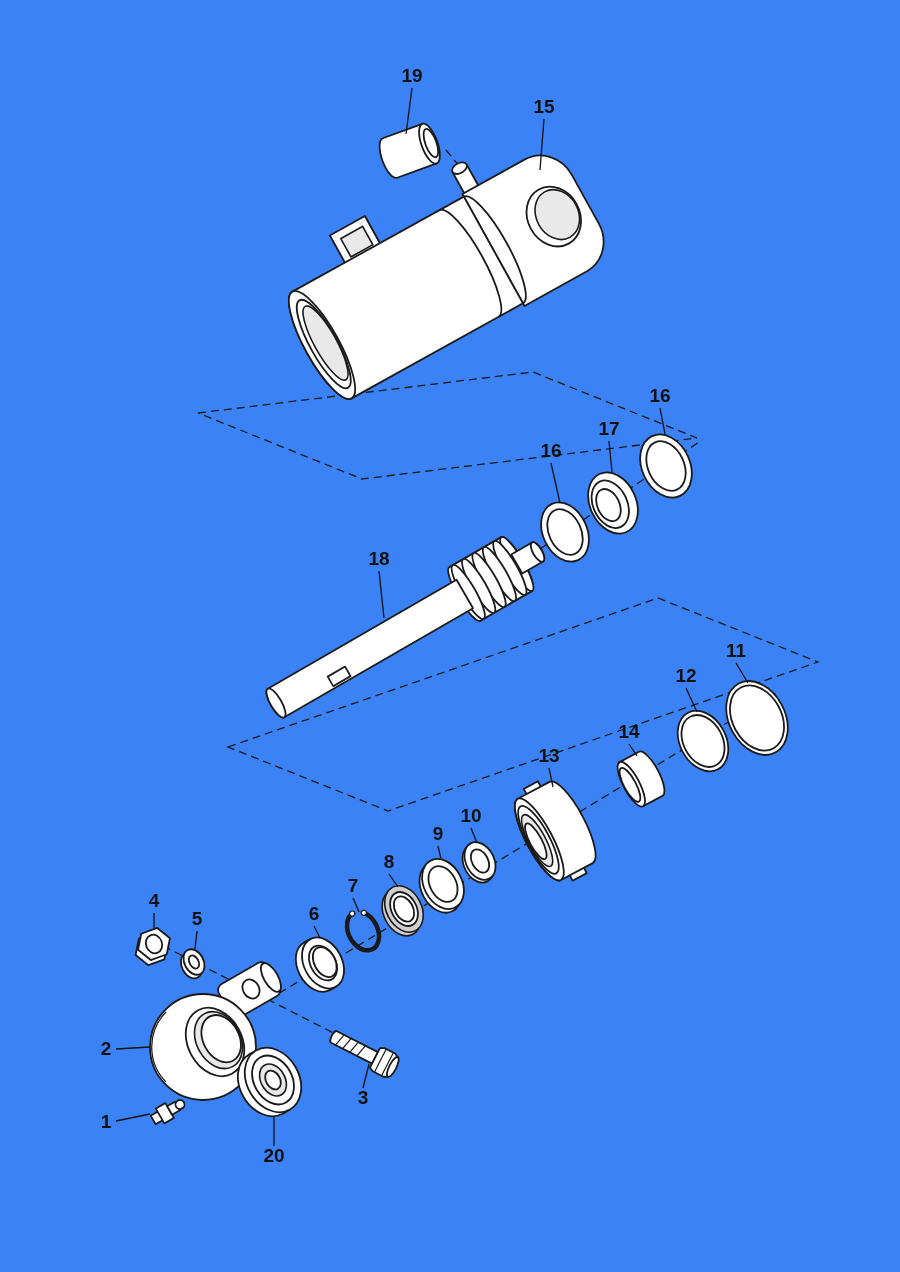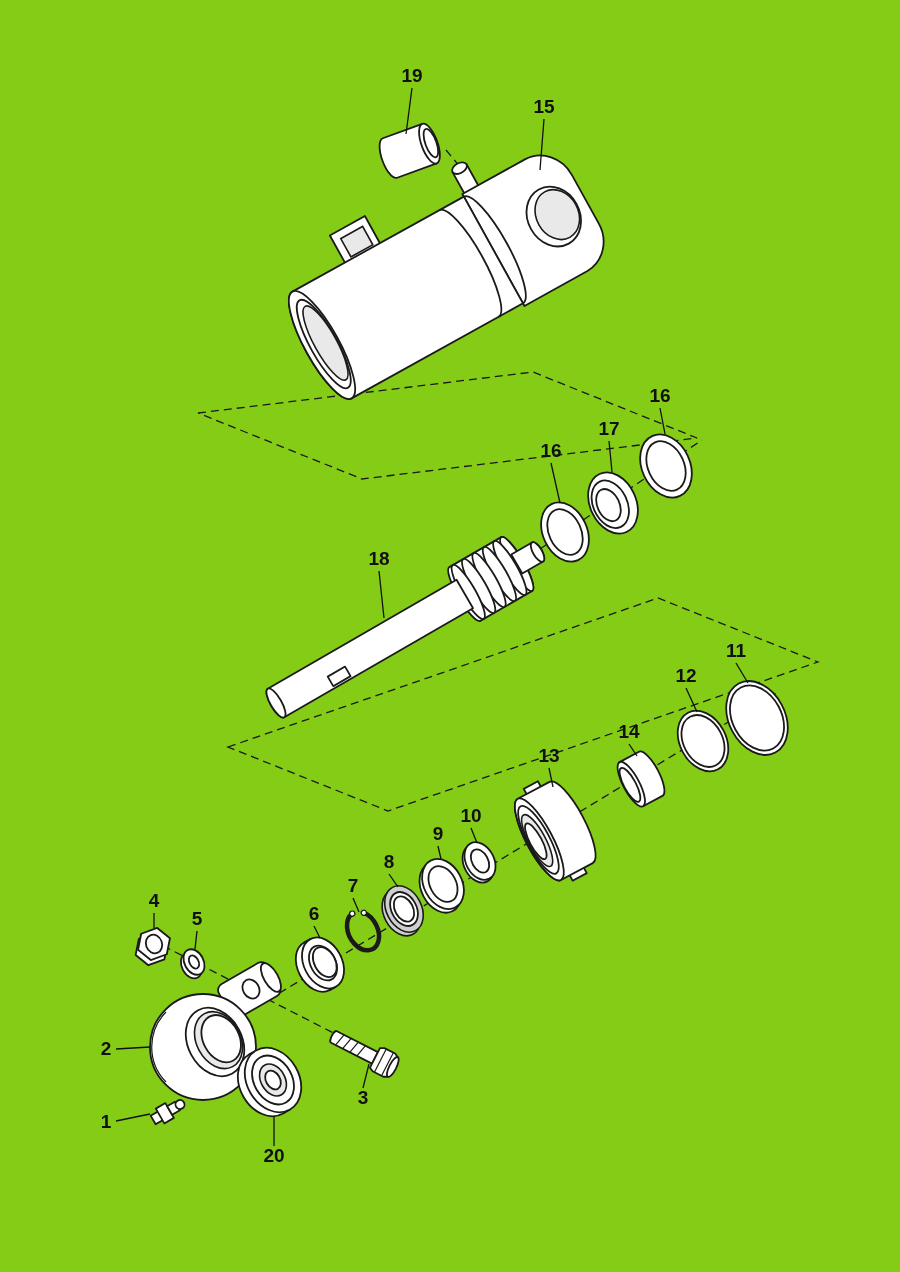--- a/index.html
+++ b/index.html
@@ -1,16 +1,16 @@
 <!DOCTYPE html>
 <html><head>
 <meta charset="utf-8">
 <style>
   html,body{margin:0;padding:0;background:#fff;}
-  .page{position:relative;width:900px;height:1272px;background:#84cc16;overflow:hidden;
+  .page{position:relative;width:900px;height:1272px;background:#3b82f6;overflow:hidden;
         font-family:"Liberation Sans",sans-serif;}
   svg{position:absolute;left:0;top:0;}
   .fw{fill:#ffffff;stroke:#1a1a1a;stroke-width:1.8;stroke-linejoin:round;}
   .ln{fill:none;stroke:#1a1a1a;stroke-width:1.8;stroke-linejoin:round;}
   .thin{fill:none;stroke:#1a1a1a;stroke-width:1.2;}
   .shade{fill:#e9e9e9;stroke:#1a1a1a;stroke-width:1.6;}
   .dark{fill:#cfcfcf;stroke:#1a1a1a;stroke-width:1.6;}
   .dash{fill:none;stroke:#1a1a1a;stroke-width:1.3;stroke-dasharray:8 5;}
   .leader{stroke:#111111;stroke-width:1.3;}
   .callout text{font:700 19px "Liberation Sans",sans-serif;fill:#111111;text-anchor:middle;}

